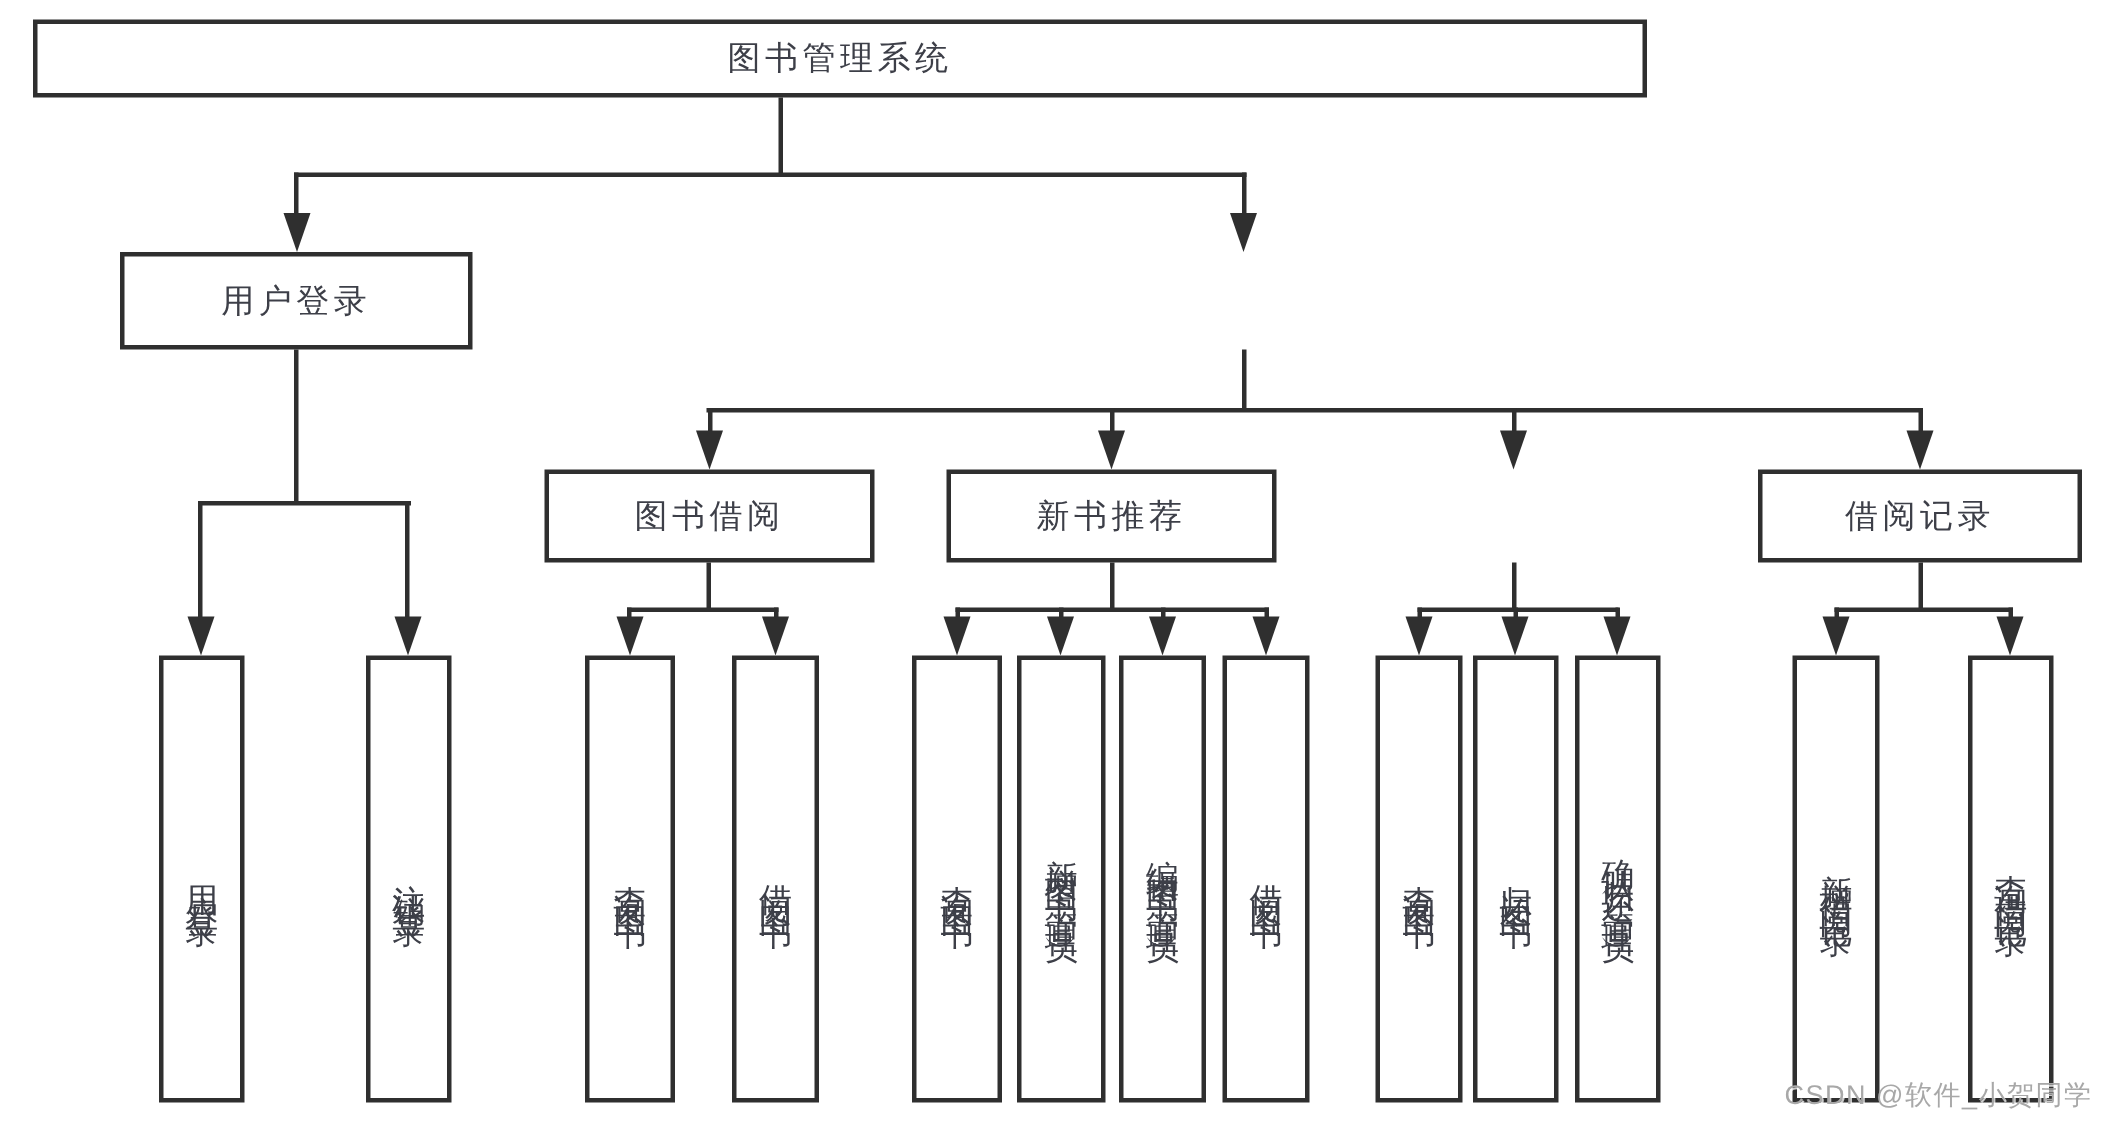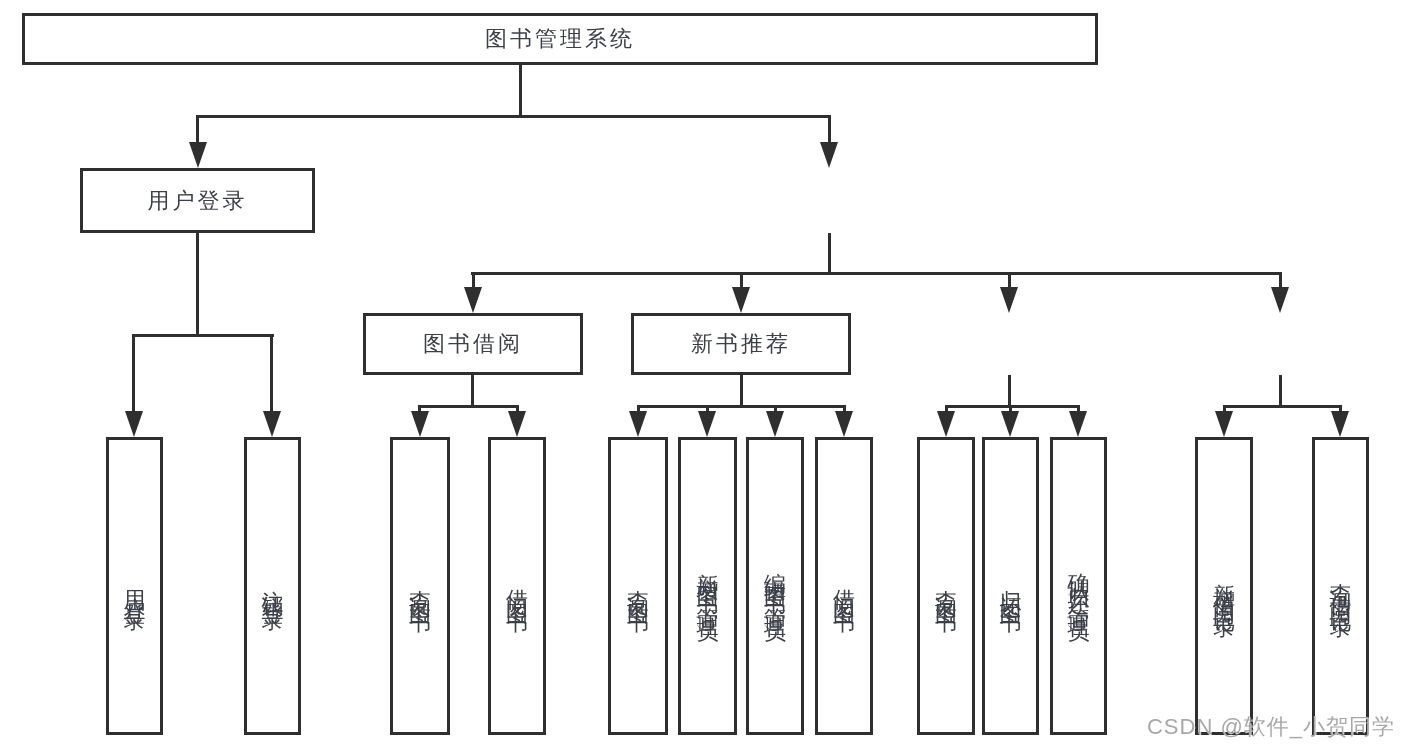--- a/index.html
+++ b/index.html
@@ -18,21 +18,21 @@
     font-size:22px; letter-spacing:7px; white-space:nowrap;
   }
   .ln { position:absolute; background:var(--line,#2f2f2f); }
   .ar {
     position:absolute; width:0; height:0;
     border-left:9px solid transparent; border-right:9px solid transparent;
     border-top:26px solid var(--line,#2f2f2f);
   }
   .wm {
     position:absolute; right:10px; bottom:5px; z-index:10;
-    font-size:22px; letter-spacing:1px; color:var(--wm,#a8a8a8);
+    font-size:18px; letter-spacing:1px; color:var(--wm,#a8a8a8);
     text-shadow:1px 1px 0 rgba(255,255,255,0.75); white-space:nowrap;
   }
 </style>
 </head>
 <body>
 
 <div class="canvas">
 
   <div class="box hbox" style="left:22px;top:13px;width:1076px;height:52px">图书管理系统</div>
 
@@ -58,20 +58,21 @@
   <div class="ar" style="left:464px;top:287px"></div>
   <div class="ln" style="left:740px;top:272px;width:3px;height:17px"></div>
   <div class="ar" style="left:732px;top:287px"></div>
   <div class="ln" style="left:1008px;top:272px;width:3px;height:17px"></div>
   <div class="ar" style="left:1000px;top:287px"></div>
   <div class="ln" style="left:1279px;top:272px;width:3px;height:17px"></div>
   <div class="ar" style="left:1271px;top:287px"></div>
 
   <div class="box hbox" style="left:363px;top:313px;width:220px;height:62px">图书借阅</div>
   <div class="box hbox" style="left:631px;top:313px;width:220px;height:62px">新书推荐</div>
+  <div class="box hbox" style="left:1172px;top:313px;width:216px;height:62px">借阅记录</div>
 
   <div class="ln" style="left:471px;top:375px;width:3px;height:33px"></div>
   <div class="ln" style="left:418px;top:405px;width:101px;height:3px"></div>
   <div class="ln" style="left:418px;top:405px;width:3px;height:10px"></div>
   <div class="ar" style="left:411px;top:411px"></div>
   <div class="ln" style="left:516px;top:405px;width:3px;height:10px"></div>
   <div class="ar" style="left:508px;top:411px"></div>
 
   <div class="ln" style="left:740px;top:375px;width:3px;height:33px"></div>
   <div class="ln" style="left:637px;top:405px;width:209px;height:3px"></div>

